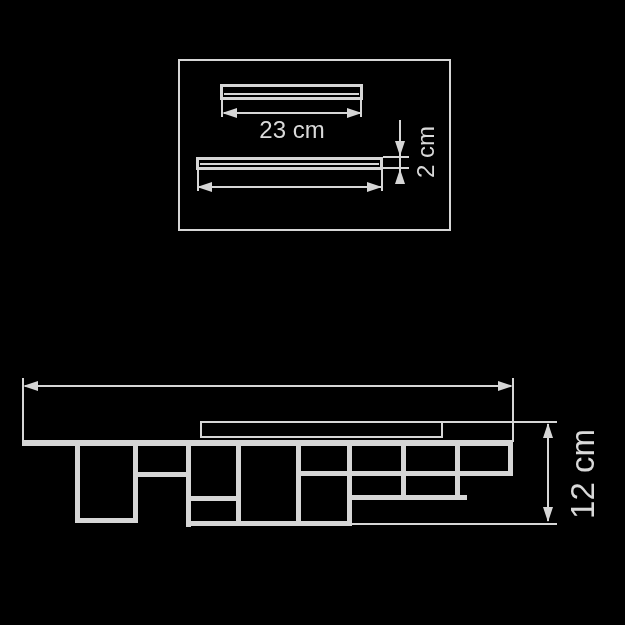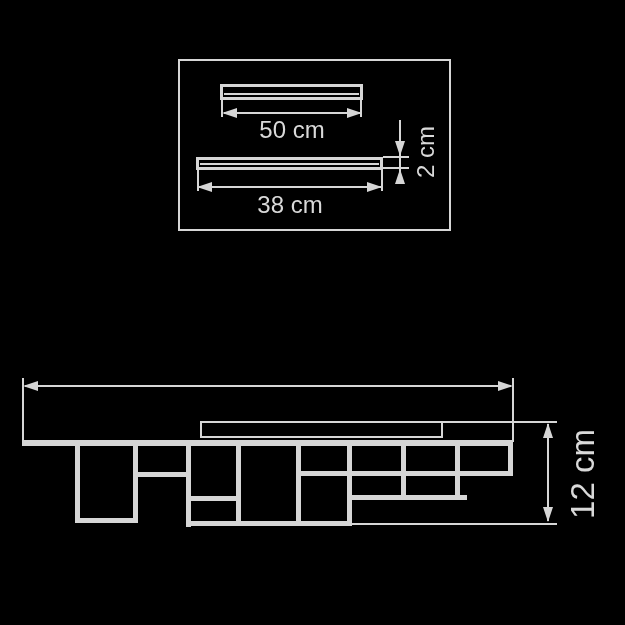--- a/index.html
+++ b/index.html
@@ -40,31 +40,30 @@
   <div class="outline" style="left:178px;top:59px;width:273px;height:172px;"></div>
 
   <div class="panelbar" style="left:220px;top:84px;width:143px;height:16px;">
     <div class="inner"></div>
   </div>
   <div class="dim" style="left:221px;top:100px;width:2px;height:17px;"></div>
   <div class="dim" style="left:360px;top:100px;width:2px;height:17px;"></div>
   <div class="dim" style="left:224px;top:112px;width:136px;height:2px;"></div>
   <div class="arr left" style="left:222px;top:108px;"></div>
   <div class="arr right" style="left:347px;top:108px;"></div>
-  <div class="lbl small" style="left:222px;top:116px;width:140px;">50 cm</div>
+  <div class="lbl small" style="left:222px;top:116px;width:140px;">23 cm</div>
 
   <div class="panelbar" style="left:196px;top:157px;width:187px;height:13px;">
     <div class="inner"></div>
   </div>
   <div class="dim" style="left:197px;top:170px;width:2px;height:21px;"></div>
   <div class="dim" style="left:381px;top:170px;width:2px;height:21px;"></div>
   <div class="dim" style="left:199px;top:186px;width:182px;height:2px;"></div>
   <div class="arr left" style="left:197px;top:182px;"></div>
   <div class="arr right" style="left:367px;top:182px;"></div>
-  <div class="lbl small" style="left:200px;top:191px;width:180px;">38 cm</div>
 
   <div class="dim" style="left:383px;top:156px;width:26px;height:2px;"></div>
   <div class="dim" style="left:383px;top:167px;width:26px;height:2px;"></div>
   <div class="dim" style="left:399px;top:120px;width:2px;height:61px;"></div>
   <div class="arr down" style="left:395px;top:141px;"></div>
   <div class="arr up" style="left:395px;top:169px;"></div>
   <div class="lbl small rot" style="left:381px;top:138px;width:90px;">2 cm</div>
 
   <div class="dim" style="left:22px;top:378px;width:2px;height:64px;"></div>
   <div class="dim" style="left:512px;top:378px;width:2px;height:64px;"></div>

